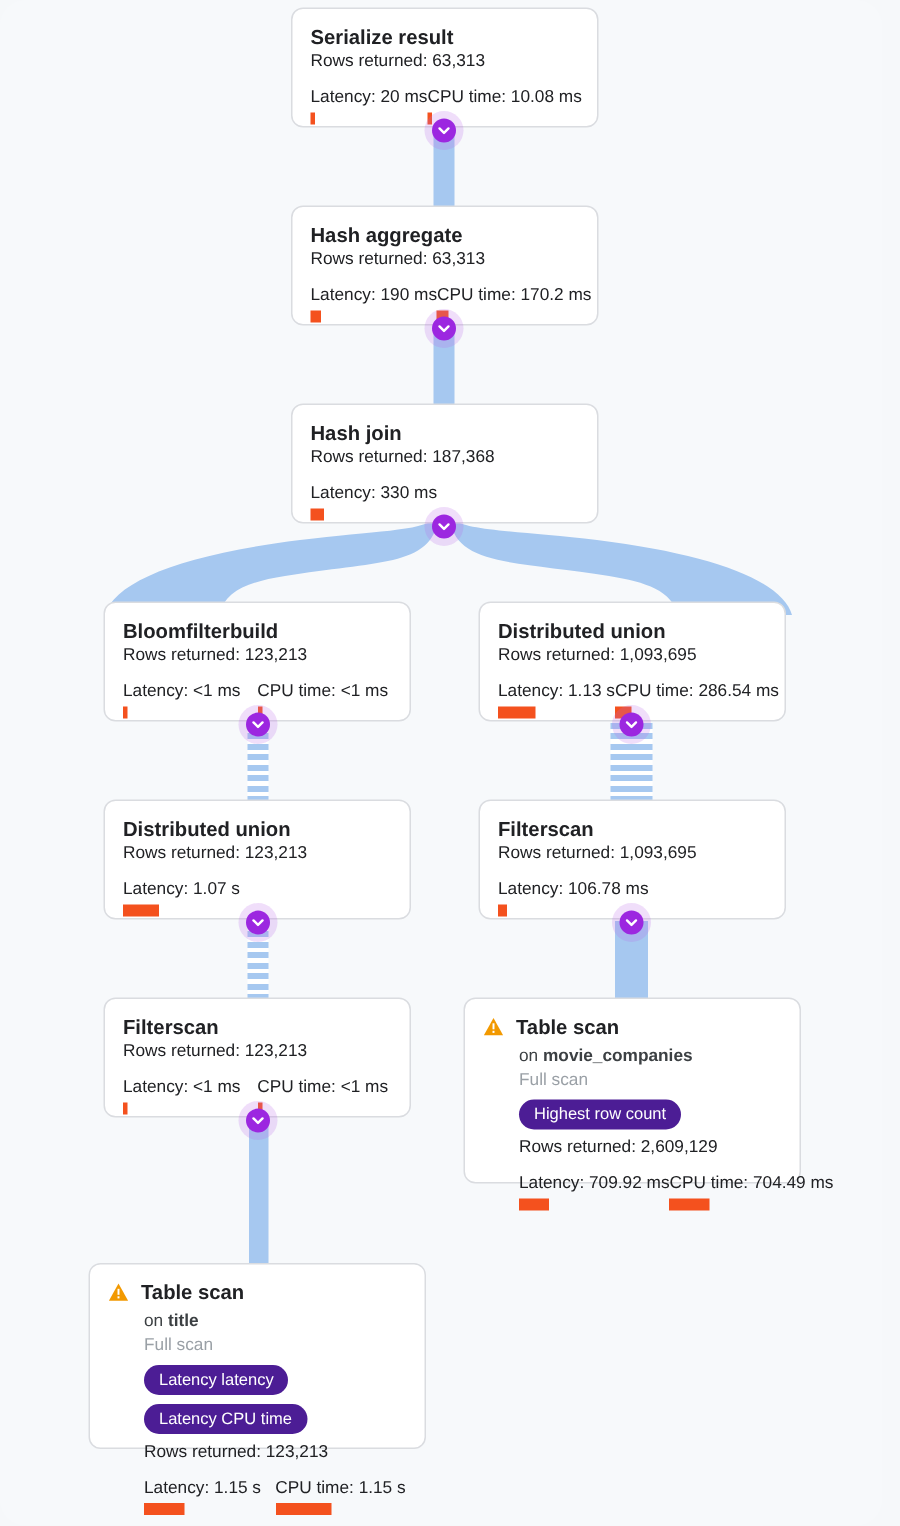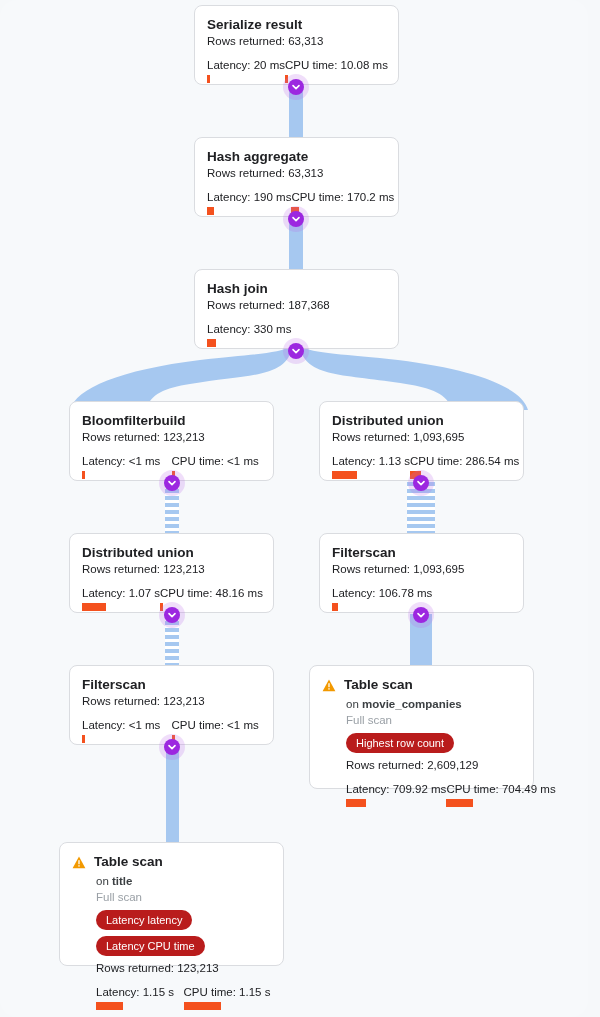--- a/index.html
+++ b/index.html
@@ -89,21 +89,21 @@
   .node-sub b { font-weight: bold; margin-top: 44px; }
   .node-sub.muted { color: #9aa0a6; }
   .badges {
     margin-top: 5px;
     display: flex;
     gap: 6px;
     flex-wrap: wrap;
   }
   .badge {
     display: inline-block;
-    background: #b91c1c;
+    background: #4c1d95;
     color: #ffffff;
     font-size: 11px;
     line-height: 14px;
     padding: 3px 10px;
     border-radius: 999px;
     white-space: nowrap;
     cursor: pointer;
   }
   .rows {
     font-size: 11.5px;
@@ -282,24 +282,20 @@
 
   <div class="node" style="left:69px; top:533px; width:205px; height:80px;">
     <div class="node-head">
       <div class="node-title">Distributed union</div>
     </div>
     <div class="rows" style="margin-top:1px;">Rows returned: 123,213</div>
     <div class="metrics">
       <div class="metric">
         <div class="metric-label">Latency: 1.07 s</div>
         <div class="metric-bar" style="width:24px;"></div>
-      </div>
-      <div class="metric">
-        <div class="metric-label">CPU time: 48.16 ms</div>
-        <div class="metric-bar" style="width:3px;"></div>
       </div>
     </div>
   </div>
 
   <div class="node" style="left:319px; top:533px; width:205px; height:80px;">
     <div class="node-head">
       <div class="node-title">Filterscan</div>
     </div>
     <div class="rows" style="margin-top:1px;">Rows returned: 1,093,695</div>
     <div class="metrics">

